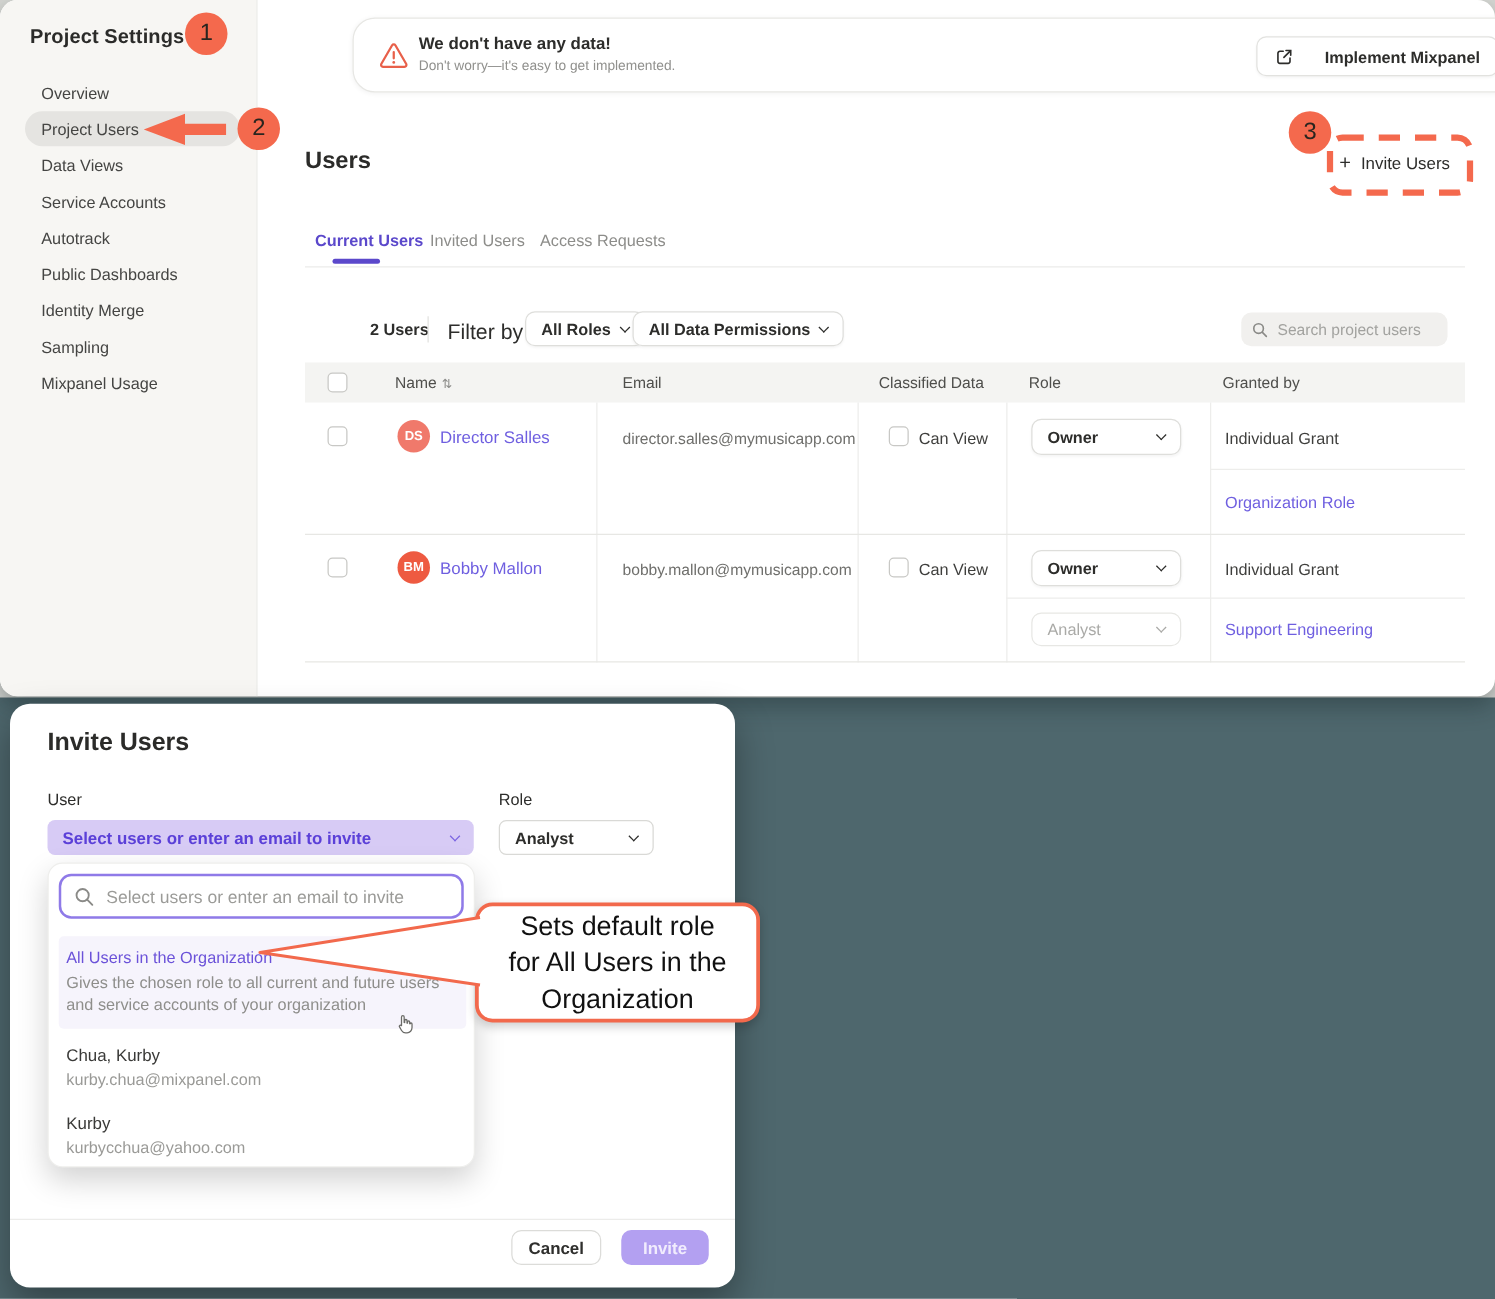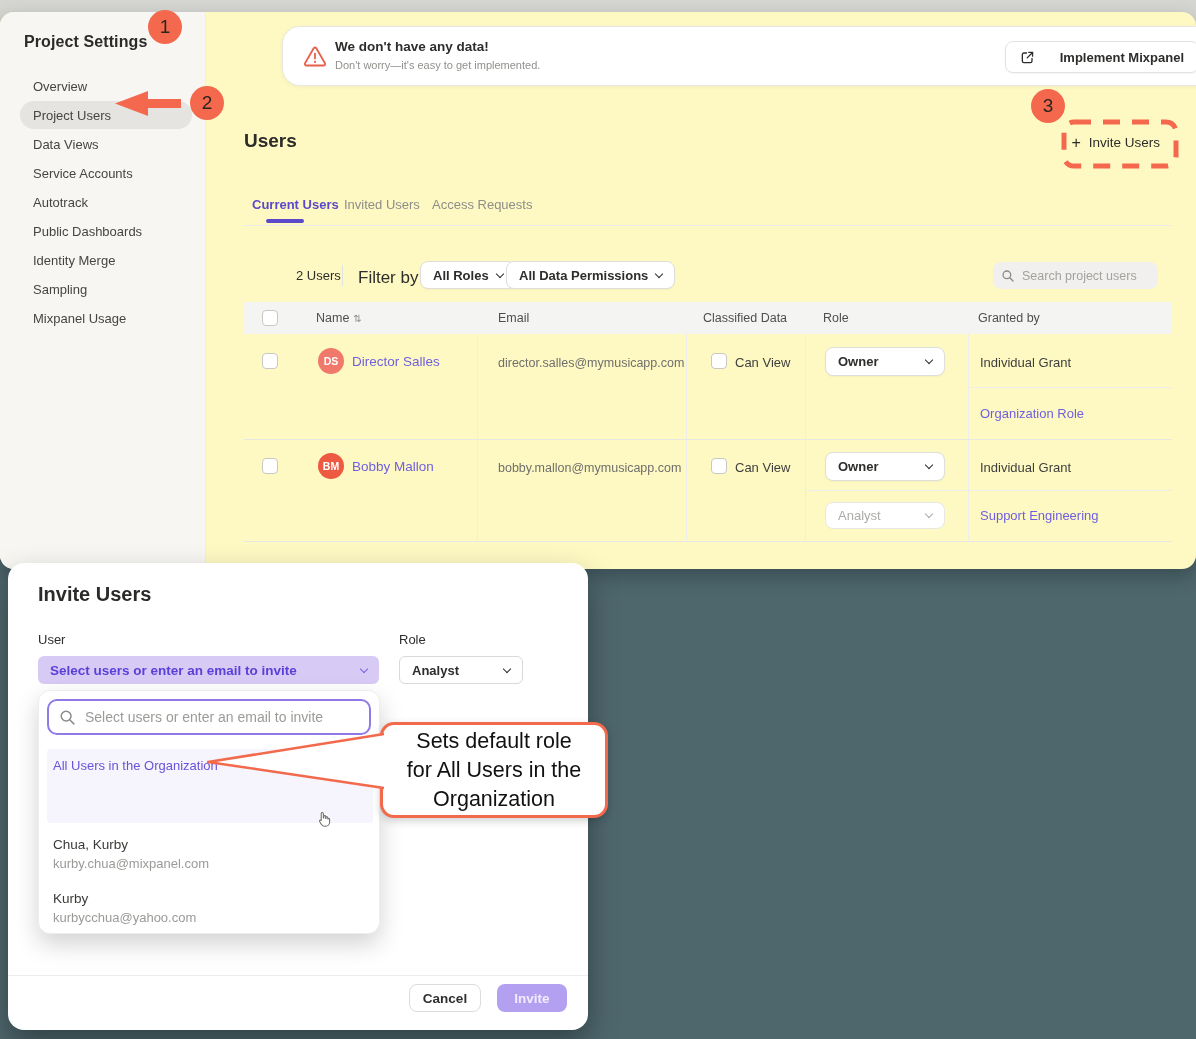--- a/index.html
+++ b/index.html
@@ -11,22 +11,22 @@
     overflow:hidden;
     color:#2d2d2b;
   }
   .abs { position:absolute; }
 
   
   .top-bg { left:0; top:0; width:1196px; height:558px; background:#d5d6d2; }
 
   
   .top-card {
-    left:0; top:12px; width:1196px; height:557px;
-    background:#fef9c3; border-radius:14px;
+    left:0; top:0; width:1196px; height:557px;
+    background:#ffffff; border-radius:14px;
     box-shadow:0 8px 18px rgba(20,35,38,.35);
     overflow:hidden;
   }
   .sidebar {
     left:0; top:0; width:206px; height:557px;
     background:#f7f6f3; border-right:1px solid #eeeeec;
   }
   .sidebar-title { left:24px; top:21px; font-size:16px; font-weight:700; color:#2b2b29; letter-spacing:.1px; }
   .side-pill { left:20px; top:89px; width:172px; height:28px; border-radius:14px; background:#e5e4e1; }
   .side-item { left:33px; height:16px; font-size:13px; color:#454543; white-space:nowrap; cursor:pointer; }
@@ -52,21 +52,21 @@
     font-size:13.5px; color:#2d2d2b; cursor:pointer; }
   .plus-glyph { font-size:16px; font-weight:400; color:#2d2d2b; line-height:14px; }
 
   
   .tab { top:185px; font-size:13px; color:#8d8d8a; cursor:pointer; }
   .tab.active { color:#5b48cb; font-weight:700; }
   .tab-underline { left:266px; top:207px; width:38px; height:4px; border-radius:2px; background:#5b48cb; }
   .tabs-border { left:244px; top:213px; width:928px; height:1px; background:#ececea; }
 
   
-  .count { left:296px; top:256px; font-size:13px; font-weight:400; }
+  .count { left:296px; top:256px; font-size:13px; font-weight:700; }
   .vdiv { left:342px; top:253px; width:1px; height:21px; background:#e2e2df; }
   .filterby { left:358px; top:256px; font-size:17px; font-weight:400; }
   .fbtn {
     top:249px; height:28px; display:inline-flex; align-items:center; gap:8px;
     padding:0 12px; background:#fff; border:1px solid #dededb; border-radius:8px;
     font-size:13px; font-weight:700; color:#2d2d2b; cursor:pointer;
     box-shadow:0 1px 2px rgba(0,0,0,.04);
   }
   .chev { display:inline-block; width:6px; height:6px; border-right:1.6px solid currentColor;
     border-bottom:1.6px solid currentColor; transform:rotate(45deg); margin-top:-3px; }
@@ -311,20 +311,21 @@
     <div class="abs panel-search">
       <svg width="17" height="17" viewBox="0 0 16 16">
         <circle cx="6.7" cy="6.7" r="4.6" fill="none" stroke="#8a8a87" stroke-width="1.4"></circle>
         <line x1="10.3" y1="10.3" x2="14" y2="14" stroke="#8a8a87" stroke-width="1.4" stroke-linecap="round"></line>
       </svg>
       <input type="text" placeholder="Select users or enter an email to invite" style="">
     </div>
 
     <div class="abs opt1">
       <div class="abs opt1-title">All Users in the Organization</div>
+      <div class="abs opt1-desc">Gives the chosen role to all current and future users and service accounts of your organization</div>
     </div>
 
     <svg class="abs" style="left:276px;top:119px" width="17" height="18" viewBox="0 0 20 21">
       <path d="M7.3 12.2 V4.1 c0-.75.55-1.3 1.25-1.3 s1.25.55 1.25 1.3 v5.2 l.5.1 V7.6 c0-.6.5-1.1 1.1-1.1 s1.1.5 1.1 1.1 v2.2 l.5.1 V8.8 c0-.55.45-1 1-1 s1 .45 1 1 v1.7 l.4.1 c.05-.45.45-.8.9-.8.5 0 .9.4.9.9 v3.4 c0 2.6-2 4.9-4.6 4.9 h-1.5 c-1.6 0-3-.85-3.75-2.2 l-1.9-3.3 c-.3-.55-.1-1.2.4-1.5.45-.25 1.05-.1 1.4.3 z" fill="#fff" stroke="#6b6b68" stroke-width="1.2" stroke-linejoin="round"></path>
     </svg>
 
     <div class="abs opt-row" style="left:0;top:138px;width:342px;height:44px">
       <div class="abs opt-title" style="top:8px">Chua, Kurby</div>
       <div class="abs opt-desc" style="top:27px">kurby.chua@mixpanel.com</div>
     </div>

